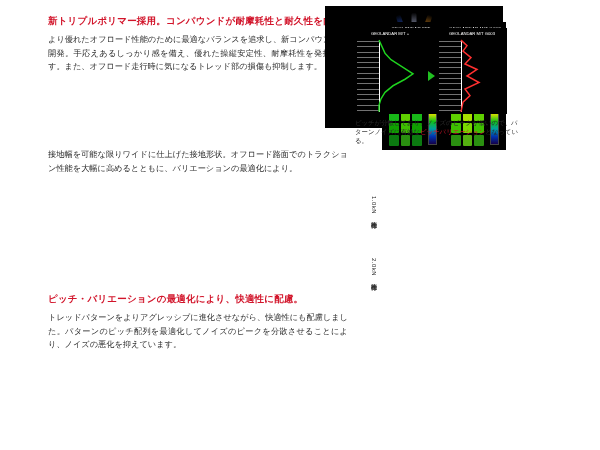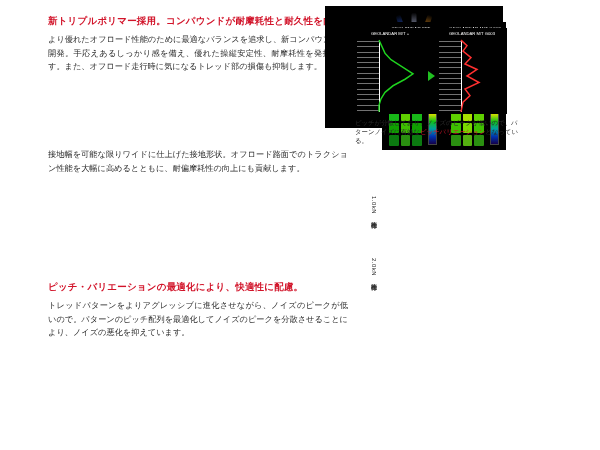--- a/index.html
+++ b/index.html
@@ -155,21 +155,21 @@
     color: #2b2b2b;
     font-size: 6px;
     line-height: 8px;
     width: 10px;
     text-align: center;
     writing-mode: vertical-rl;
     letter-spacing: 0.5px;
   }
 
   
-  #sec3 { top: 280px; }
+  #sec3 { top: 292px; }
   .img3 {
     position: absolute;
     left: 355px;
     top: 28px;
     width: 152px;
     height: 86px;
     background: #000;
   }
   .nz-grid {
     position: absolute;
@@ -266,21 +266,21 @@
       <i class="tb-o" style="transform:rotate(288deg)"></i>
       <i class="tb-b" style="transform:rotate(306deg)"></i>
       <i class="tb-o" style="transform:rotate(324deg)"></i>
       <i class="tb-b" style="transform:rotate(342deg)"></i>
       <span class="hub"></span>
     </div>
     <div class="caption">イメージ</div>
   </div>
 
   <div class="section" id="sec2">
-    <div class="sec-body">接地幅を可能な限りワイドに仕上げた接地形状。オフロード路面でのトラクション性能を大幅に高めるとともに、耐偏摩耗性の向上にも貢献します。</div>
+    <div class="sec-body">接地幅を可能な限りワイドに仕上げた接地形状。オフロード路面でのトラクション性能を大幅に高めるとともに、バリエーションの最適化により。</div>
   </div>
 
   <div class="side-label" style="left:368px; top:196px;">1.0kN 接地圧分布</div>
   <div class="side-label" style="left:368px; top:258px;">2.0kN 接地圧分布</div>
 
   <div class="img2">
     <div class="fp-grid">
       <div class="fp-title">GEOLANDAR M/T +</div>
       <div class="fp-title">GEOLANDAR M/T G003</div>
 
@@ -353,21 +353,21 @@
             <span style="background:#55b010"></span>
             <span style="background:#2a9010"></span>
         </div>
         <div class="scalebar"></div>
       </div>
     </div>
   </div>
 
   <div class="section" id="sec3">
     <div class="sec-head">ピッチ・バリエーションの最適化により、快適性に配慮。</div>
-    <div class="sec-body">トレッドパターンをよりアグレッシブに進化させながら、ノイズのピークが低いので。パターンのピッチ配列を最適化してノイズのピークを分散させることにより、ノイズの悪化を抑えています。</div>
+    <div class="sec-body">トレッドパターンをよりアグレッシブに進化させながら、快適性にも配慮しました。パターンのピッチ配列を最適化してノイズのピークを分散させることにより、ノイズの悪化を抑えています。</div>
   </div>
 
   <div class="img3">
     <div class="nz-grid">
       <div class="nz-title">GEOLANDAR M/T +</div>
       <div></div>
       <div class="nz-title">GEOLANDAR M/T G003</div>
 
       <div class="nz-plot">
         <div class="nz-ticks">

